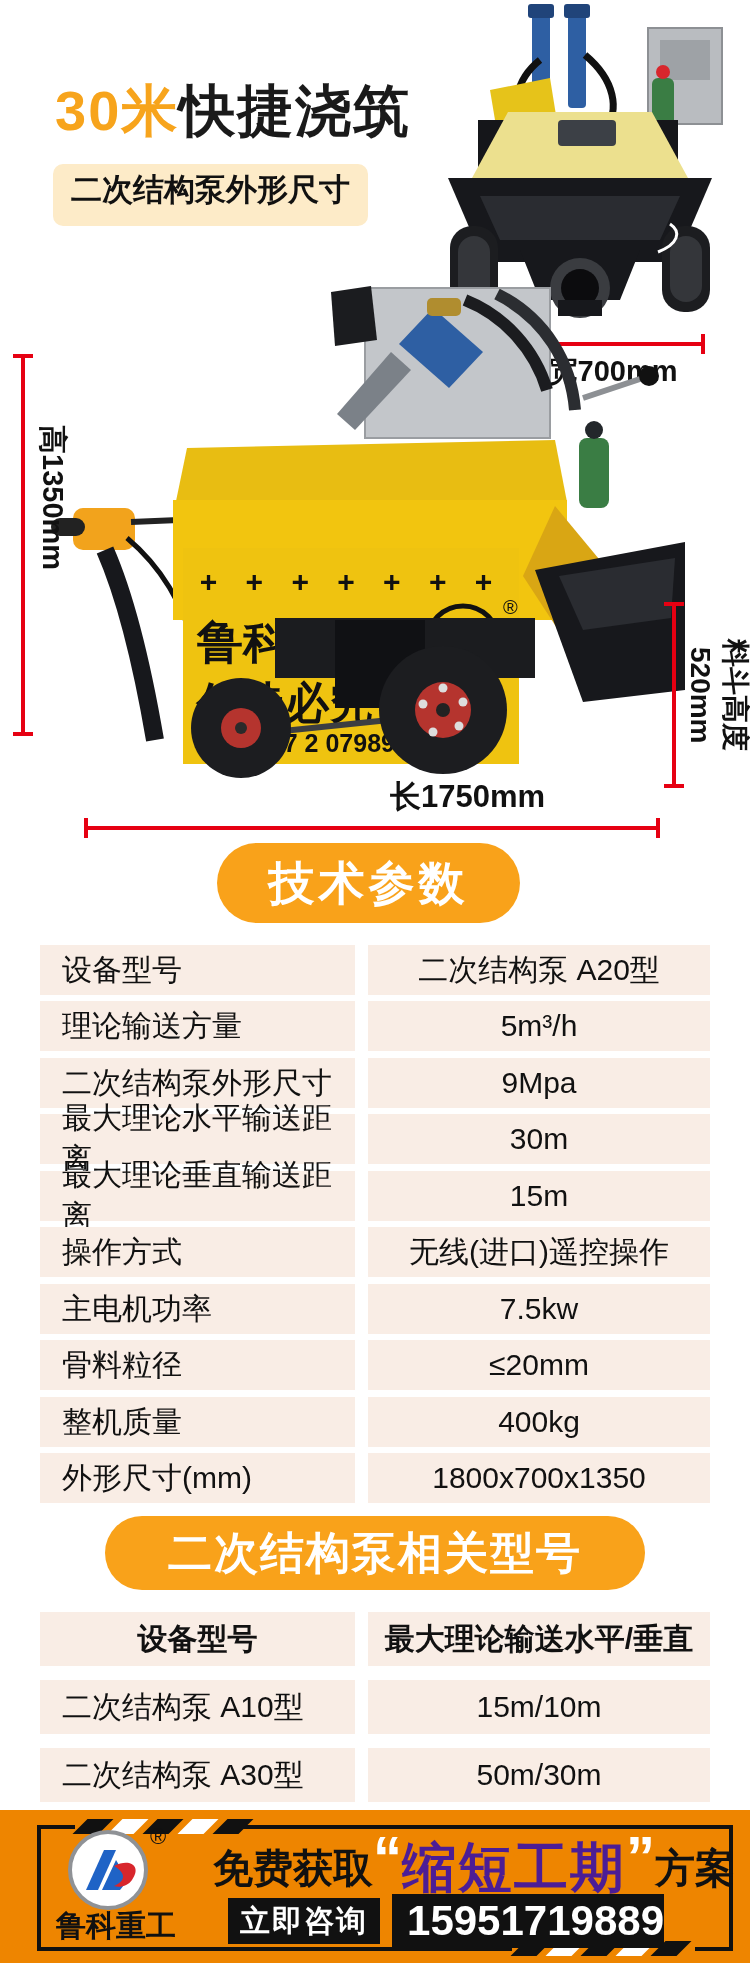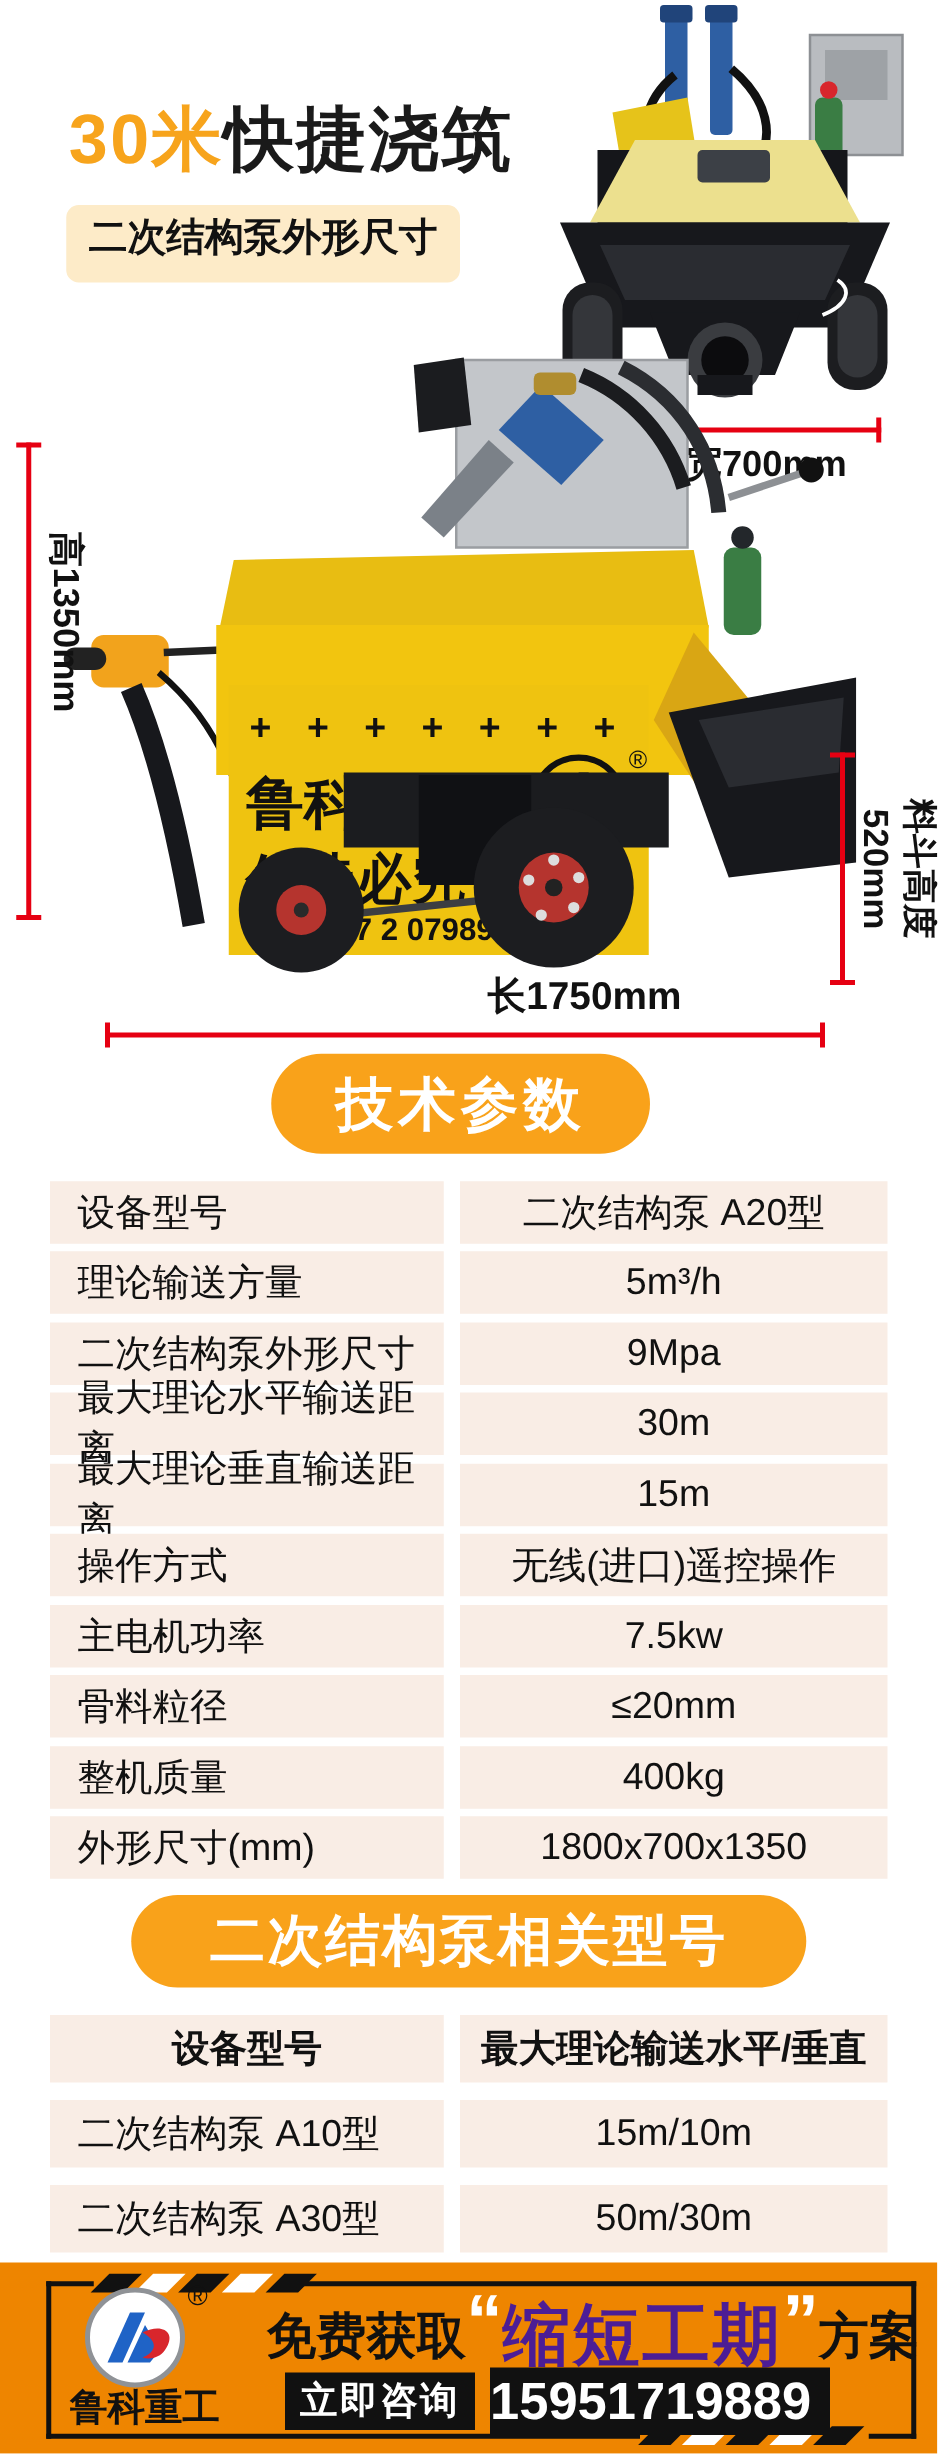--- a/index.html
+++ b/index.html
@@ -38,21 +38,21 @@
   #footer .frame { position:absolute; background:#111; }
   .stripes { position:absolute; display:flex; gap:9px; }
   .stripes span { display:block; width:26px; height:15px; transform:skewX(-45deg); }
   .stripes .sb { background:#111; } .stripes .sw { background:#fff; }
   #brand-text { position:absolute; left:46px; top:96px; width:140px; text-align:center; font-family:"Liberation Serif","DejaVu Serif",serif; font-size:30px; font-weight:700; color:#111; }
   #headline { position:absolute; left:213px; top:22px; display:flex; align-items:center; white-space:nowrap; }
   #headline .blk { font-size:40px; font-weight:800; color:#111; }
   #headline .wht { font-size:54px; font-weight:800; color:#4c1d95; letter-spacing:2px; }
   #headline .qt { font-size:58px; font-weight:800; color:#fff; transform:translateY(-12px); }
   #cta-box { position:absolute; left:228px; top:88px; width:152px; height:46px; background:#111; color:#fff; font-size:30px; font-weight:700; text-align:center; line-height:46px; letter-spacing:2px; cursor:pointer; }
-  #phone-box { position:absolute; left:392px; top:84px; width:272px; height:54px; background:#111; color:#fff; font-size:42px; font-weight:800; text-align:left; line-height:54px; cursor:pointer; }
+  #phone-box { position:absolute; left:392px; top:84px; width:272px; height:54px; background:#111; color:#fff; font-size:42px; font-weight:800; text-align:right; line-height:54px; cursor:pointer; }
 </style>
 </head>
 <body>
 
 <div id="canvas">
 
   <div class="title">
     <span class="hl">30米</span><span>快捷浇筑</span>
   </div>
   <div class="badge">二次结构泵外形尺寸</div>

